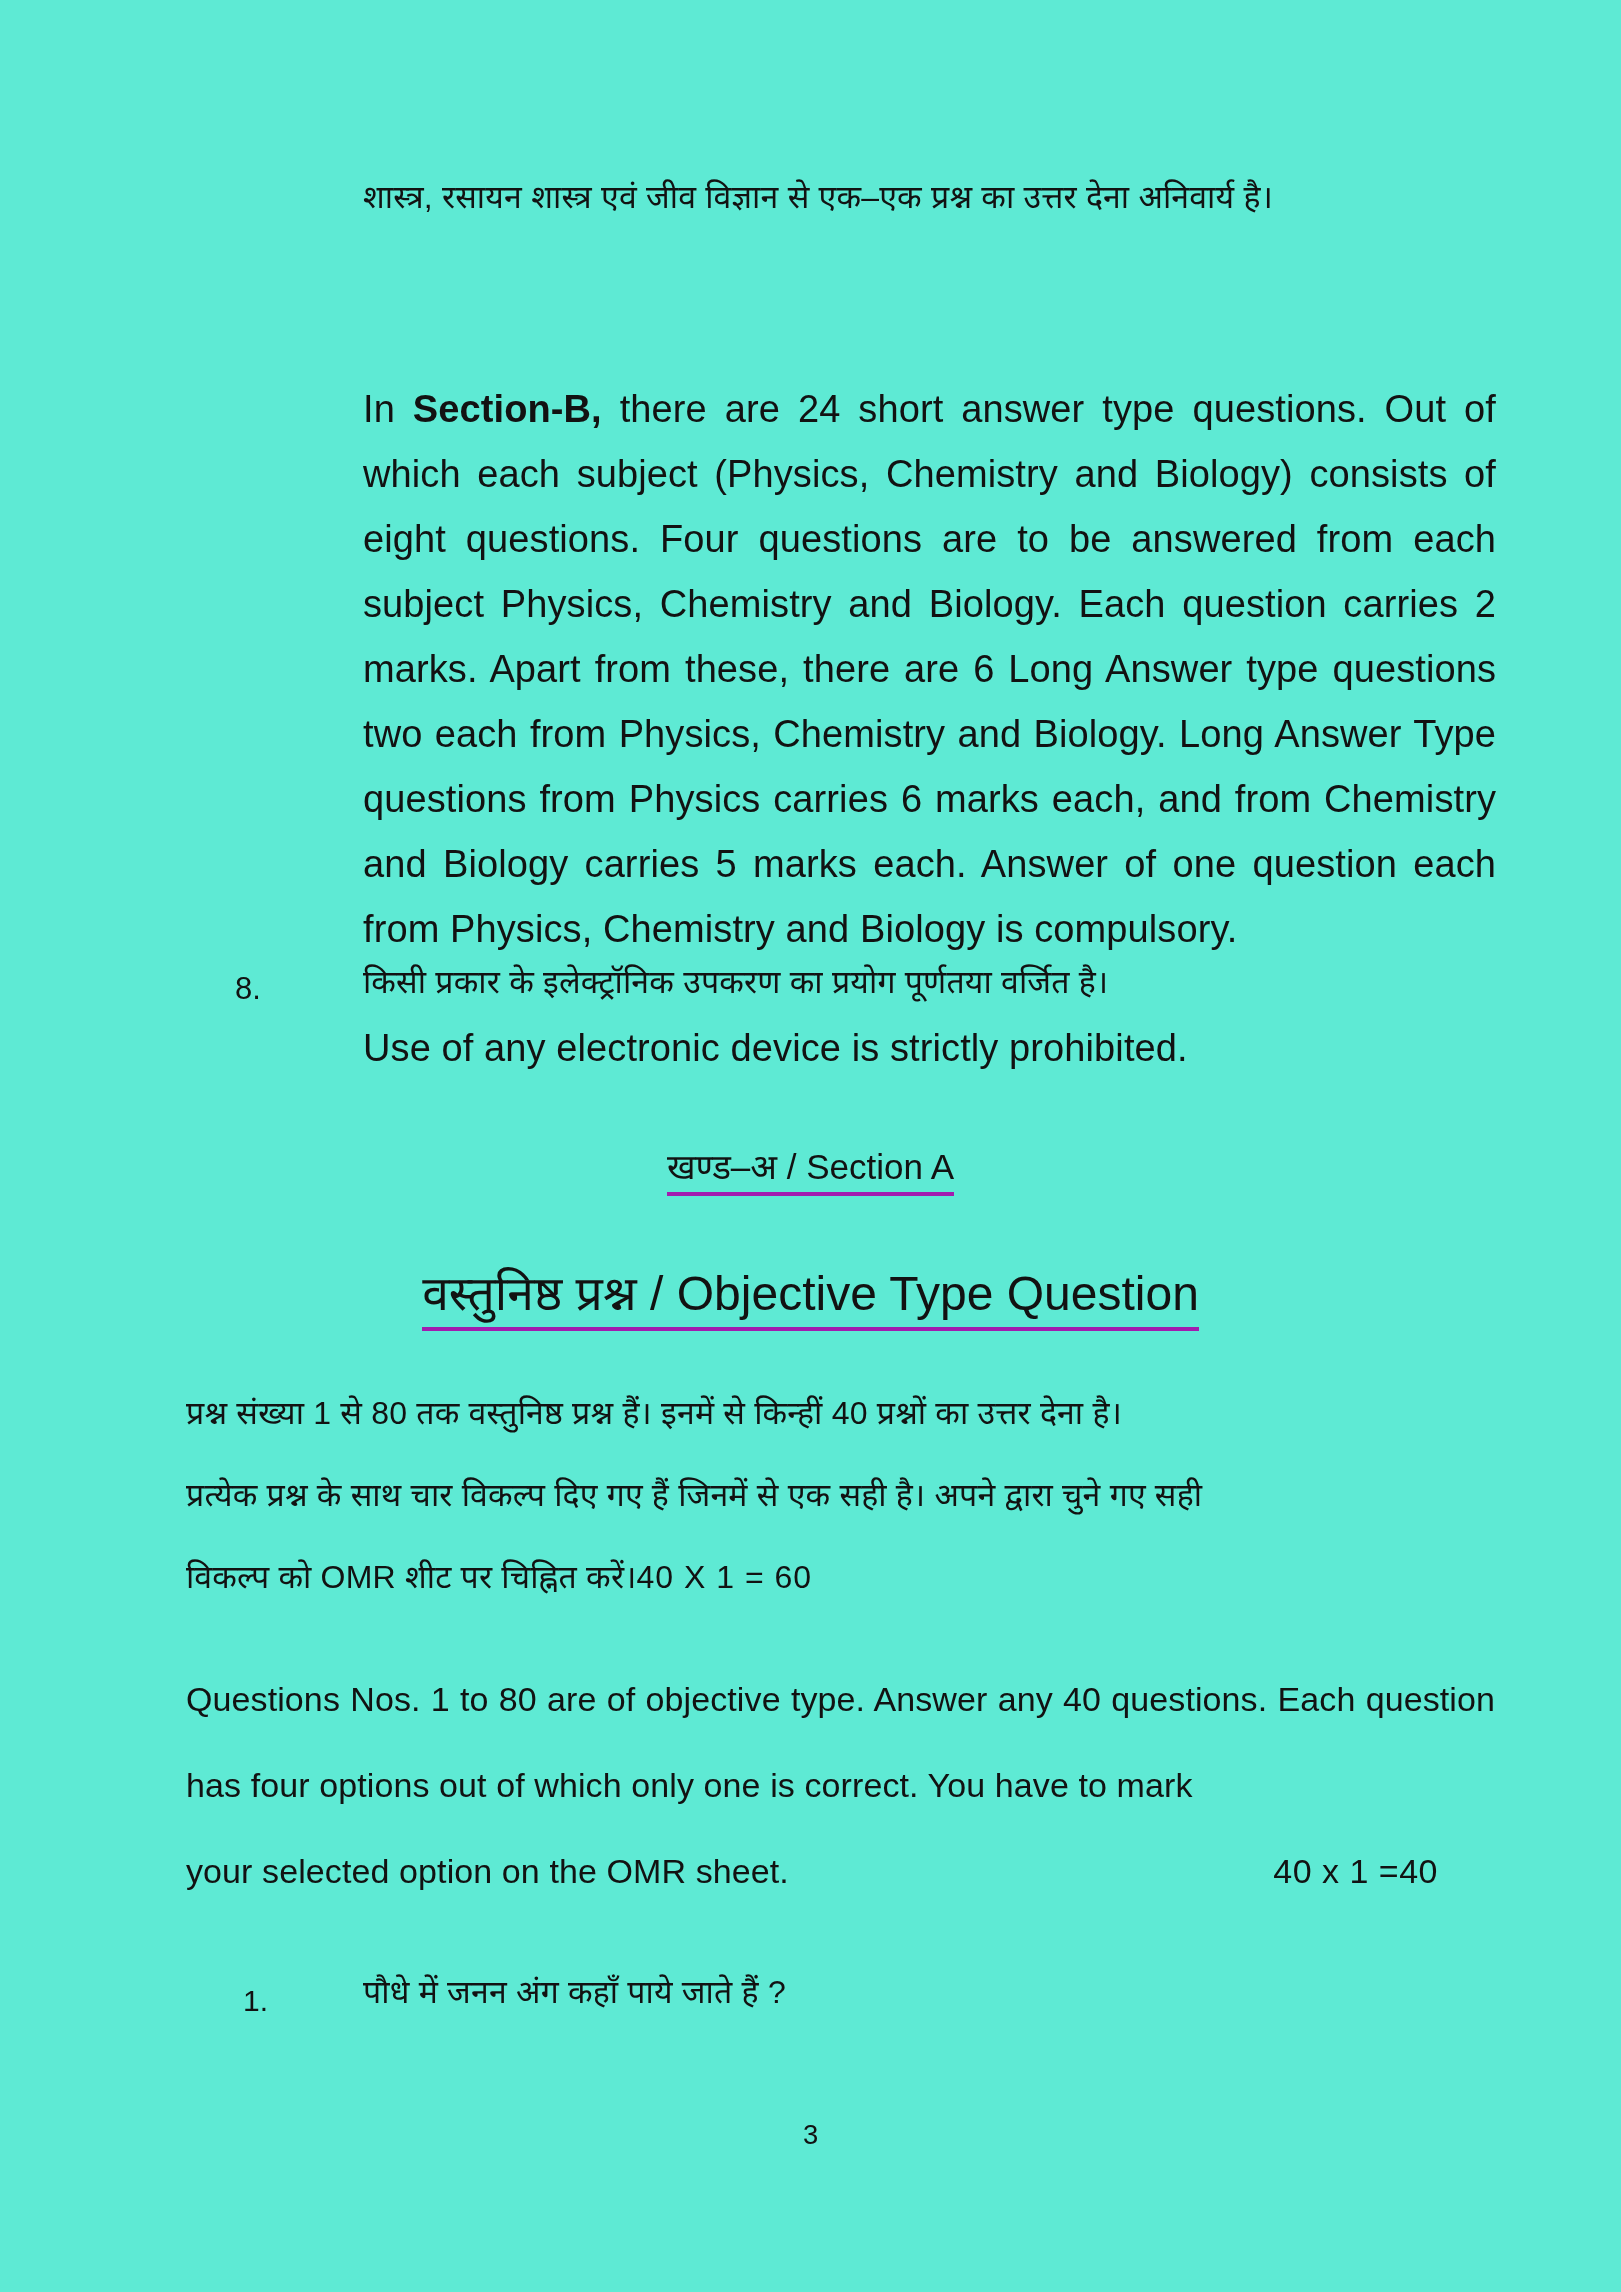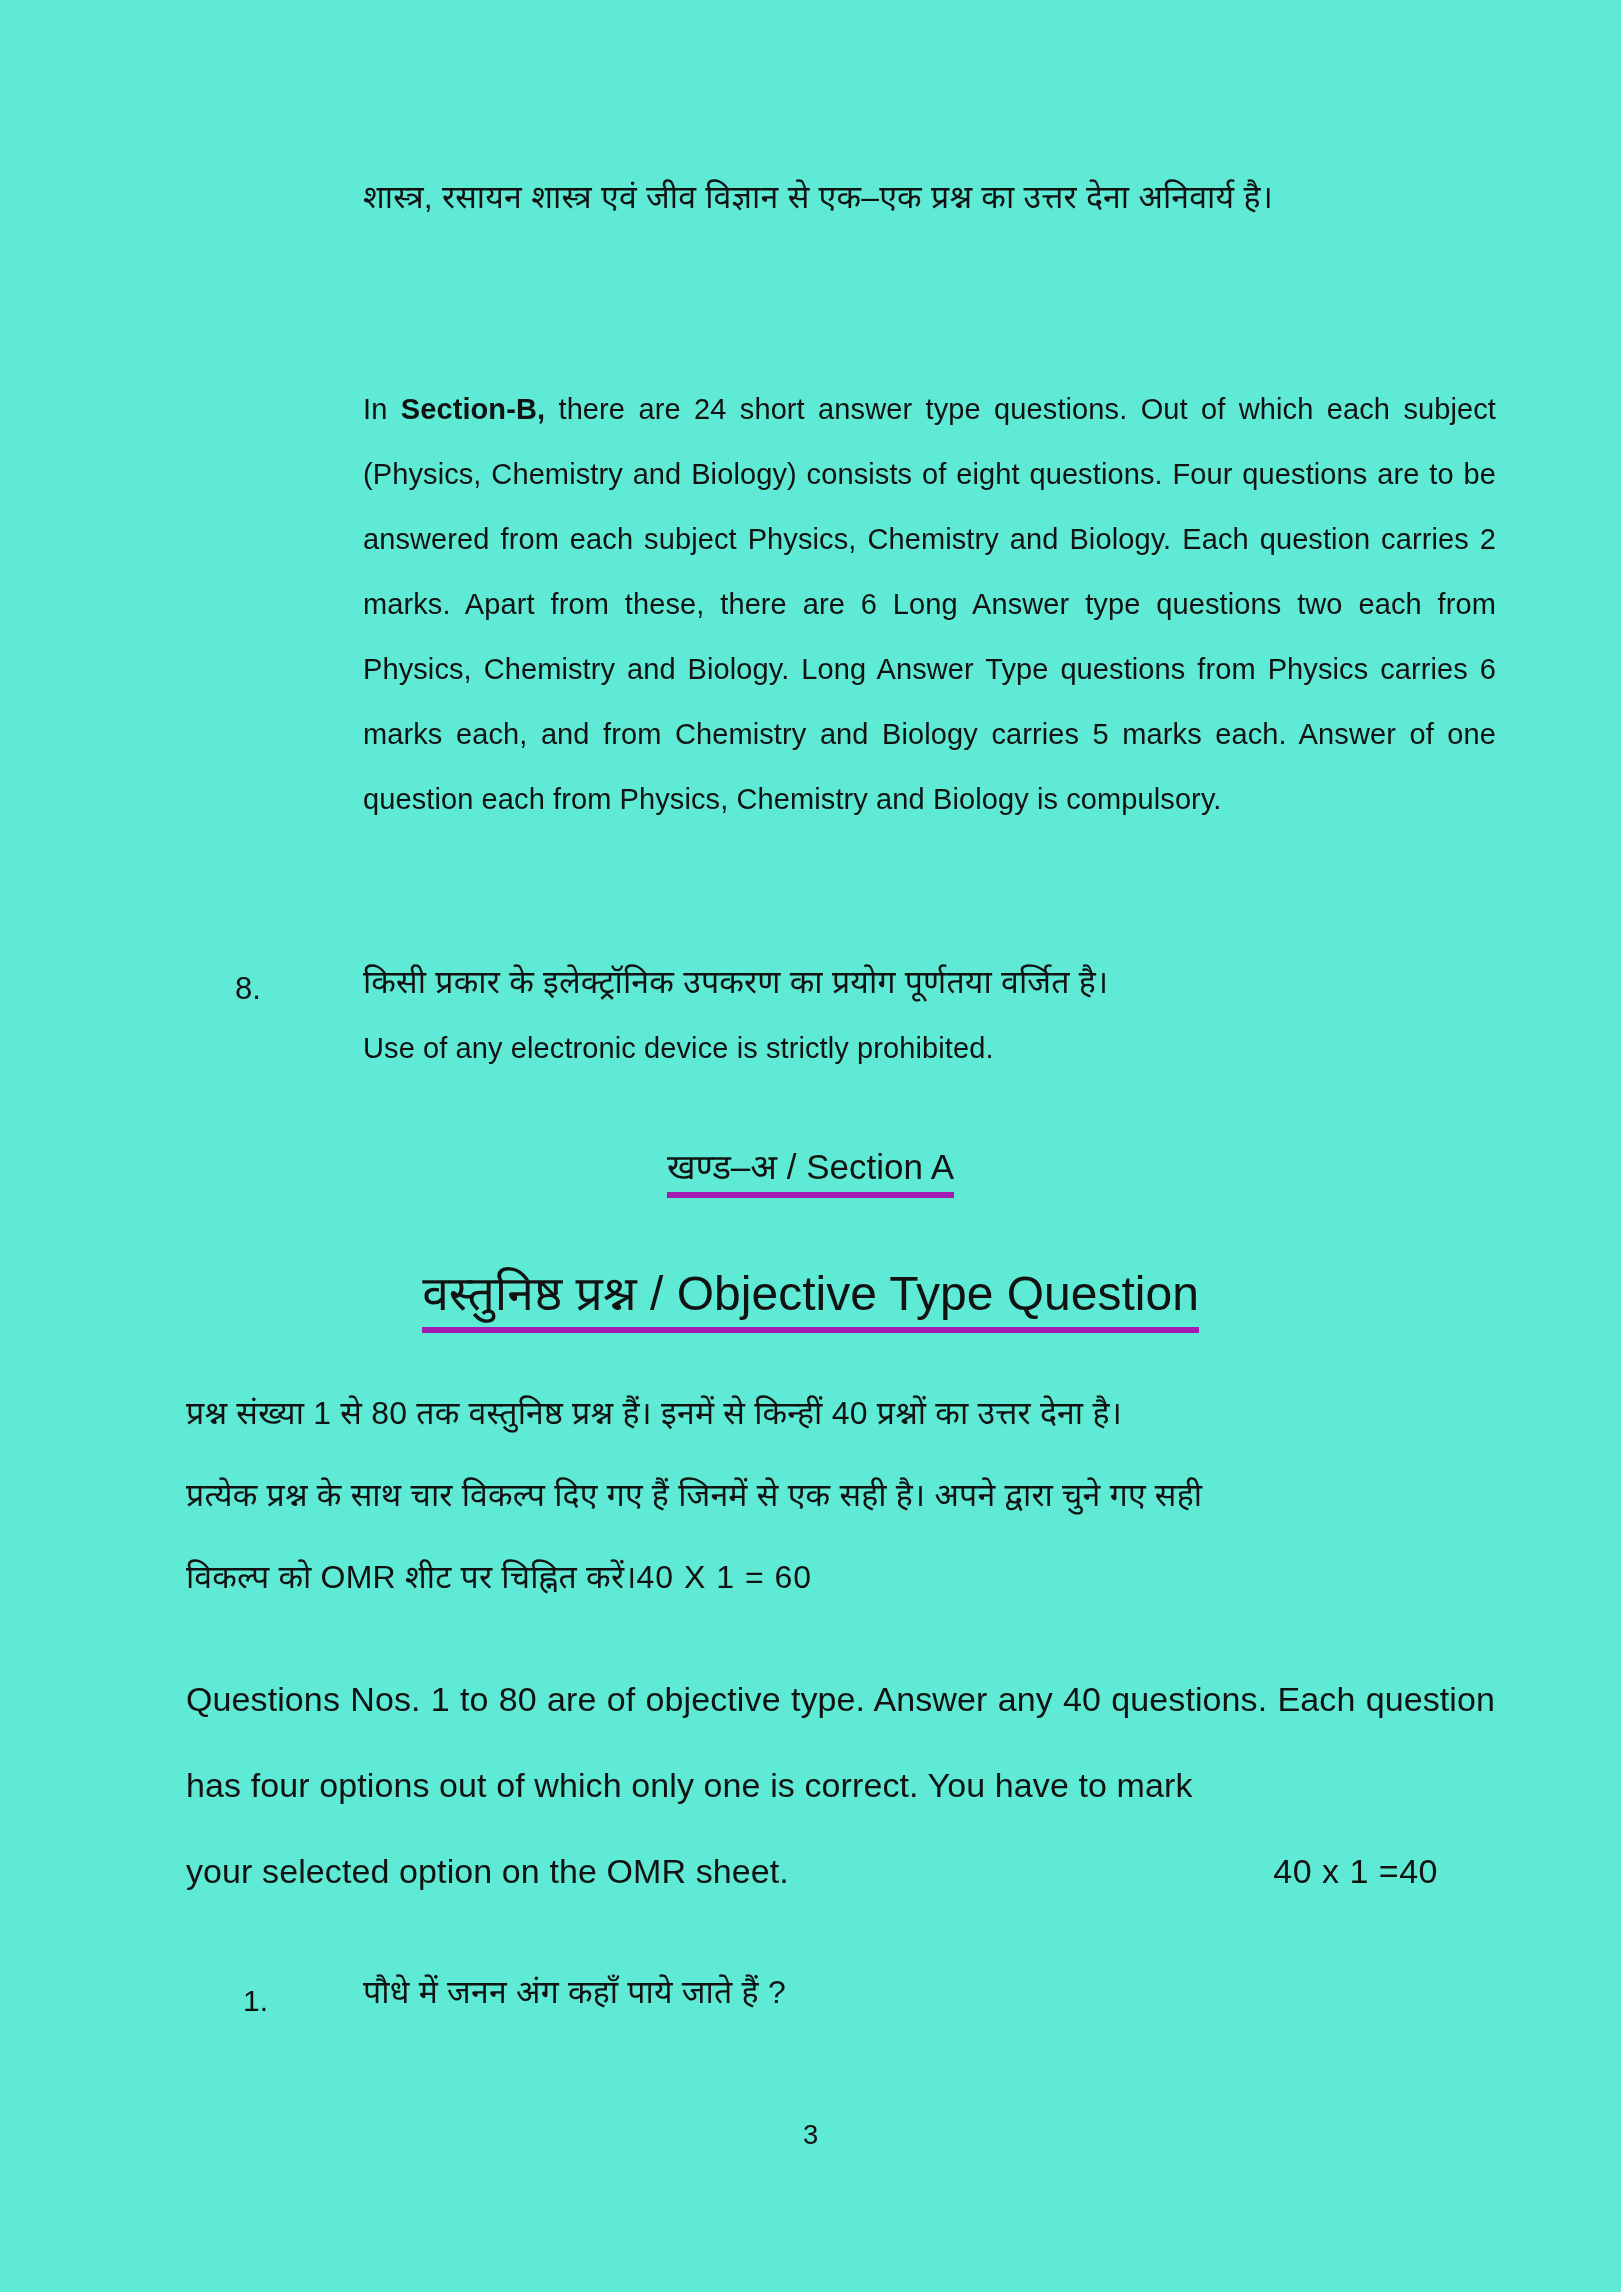--- a/index.html
+++ b/index.html
@@ -36,21 +36,21 @@
     text-align-last: left;
   }
 
   .hindi {
     font-family: "Liberation Sans", "DejaVu Sans", sans-serif;
     font-size: 32px;
     letter-spacing: 0.2px;
   }
 
   .eng {
-    font-size: 29px;
+    font-size: 38px;
     letter-spacing: 0.1px;
   }
 
   b, .bold { font-weight: bold; }
 
   
   #hindi-cont {
     left: 363px;
     top: 165px;
     width: 1133px;
@@ -88,21 +88,21 @@
   .heading {
     position: absolute;
     left: 0;
     width: 1621px;
     text-align: center;
     font-size: 35px;
     color: #121212;
   }
   .heading span.u {
     display: inline-block;
-    border-bottom: 6px solid #a21caf;
+    border-bottom: 4px solid #a21caf;
     padding-bottom: 2.9px;
     white-space: nowrap;
   }
   #heading-section-a { top: 1142px; }
   #heading-objective { top: 1259px; font-size: 48px; }
 
   
   #hindi-instr {
     left: 186px;
     top: 1372px;

